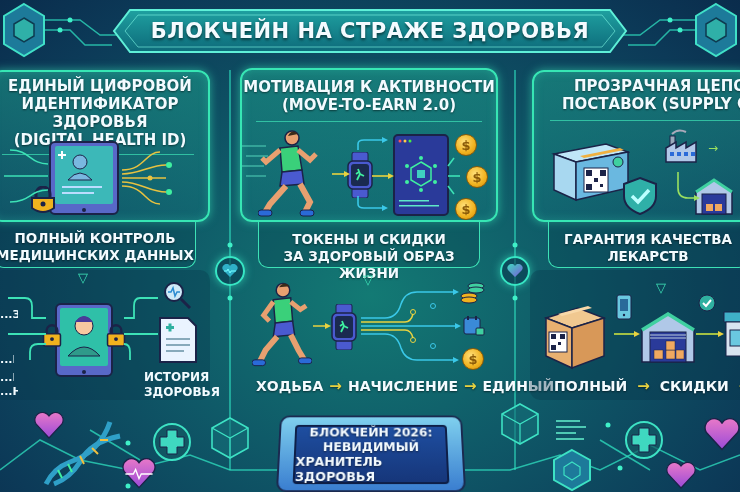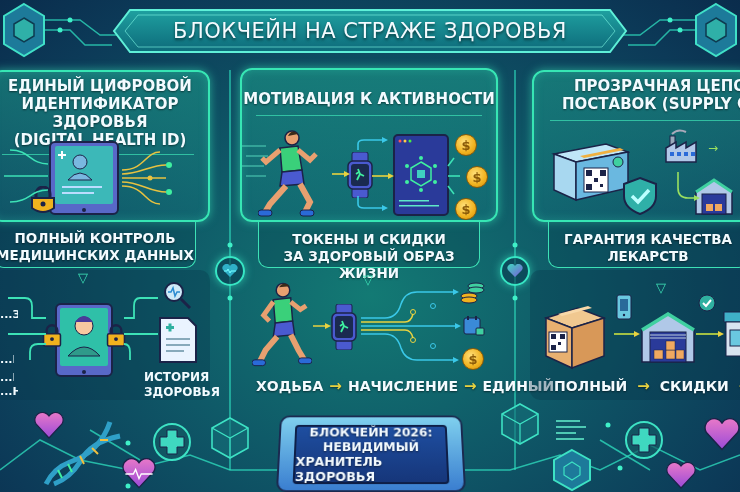--- a/index.html
+++ b/index.html
@@ -11,21 +11,21 @@
   }
   .abs{position:absolute}
   .circuit line,.circuit path,.circuit polyline{stroke:#2fe0c0;stroke-width:1.5;fill:none;opacity:.75}
   .circuit circle.node{fill:#3ff0c8}
   .title-banner{
     left:112px;top:8px;width:516px;height:46px;
   }
   .title-text{
     position:absolute;left:0;top:0;width:100%;height:100%;
     display:flex;align-items:center;justify-content:center;
-    font-weight:normal;font-size:21px;letter-spacing:.5px;color:#f4fbff;
+    font-weight:bold;font-size:21px;letter-spacing:.5px;color:#f4fbff;
     text-shadow:0 2px 3px rgba(0,0,0,.55);
   }
   .panel{
     border:2px solid #37e6b4;border-radius:12px;
     background:linear-gradient(180deg,rgba(30,160,140,.55),rgba(20,110,120,.45));
     box-shadow:0 0 10px rgba(60,240,190,.55), inset 0 0 10px rgba(60,240,190,.25);
   }
   .panel-title{
     font-weight:bold;font-size:15px;line-height:18px;text-align:center;color:#f2fbff;
     text-shadow:0 1px 2px rgba(0,0,0,.5);
@@ -232,22 +232,23 @@
         <linearGradient id="hg" x1="0" y1="0" x2="1" y2="1">
           <stop offset="0" stop-color="#3fd8c0"></stop>
           <stop offset="1" stop-color="#7a5ad8"></stop>
         </linearGradient>
       </defs>
       <path d="M8,13 L1,6 A3.5,3.5 0 0 1 8,2 A3.5,3.5 0 0 1 15,6 Z" fill="url(#hg)"></path>
     </svg>
 </div>
 
 <div class="abs panel" style="left:240px;top:68px;width:258px;height:154px">
-  <div class="panel-title" style="margin-top:20px">
+  <div class="panel-title" style="margin-top:8px">
     <div>МОТИВАЦИЯ К АКТИВНОСТИ</div>
+    <div>(MOVE-TO-EARN 2.0)</div>
   </div>
   <div style="height:1px;background:#3de2b6;margin:7px 14px 0 14px;opacity:.7"></div>
 </div>
 <svg class="abs" style="left:258px;top:128px" width="62" height="92" viewBox="0 0 62 92">
   <circle cx="34" cy="10" r="7" fill="#e8a070" stroke="#1b2348" stroke-width="1.5"></circle>
   <path d="M30,8 Q34,0 40,6" fill="#3a2a1a"></path>
   <path d="M22,20 L40,18 L44,42 L24,44 Z" fill="#3ad07a" stroke="#1b2348" stroke-width="1.5"></path>
   <path d="M22,22 L8,34 L4,30" stroke="#e8a070" stroke-width="5" fill="none"></path>
   <path d="M40,22 L52,32 L58,26" stroke="#e8a070" stroke-width="5" fill="none"></path>
   <path d="M24,44 L44,42 L46,56 L22,58 Z" fill="#4a5ad0" stroke="#1b2348" stroke-width="1.5"></path>

